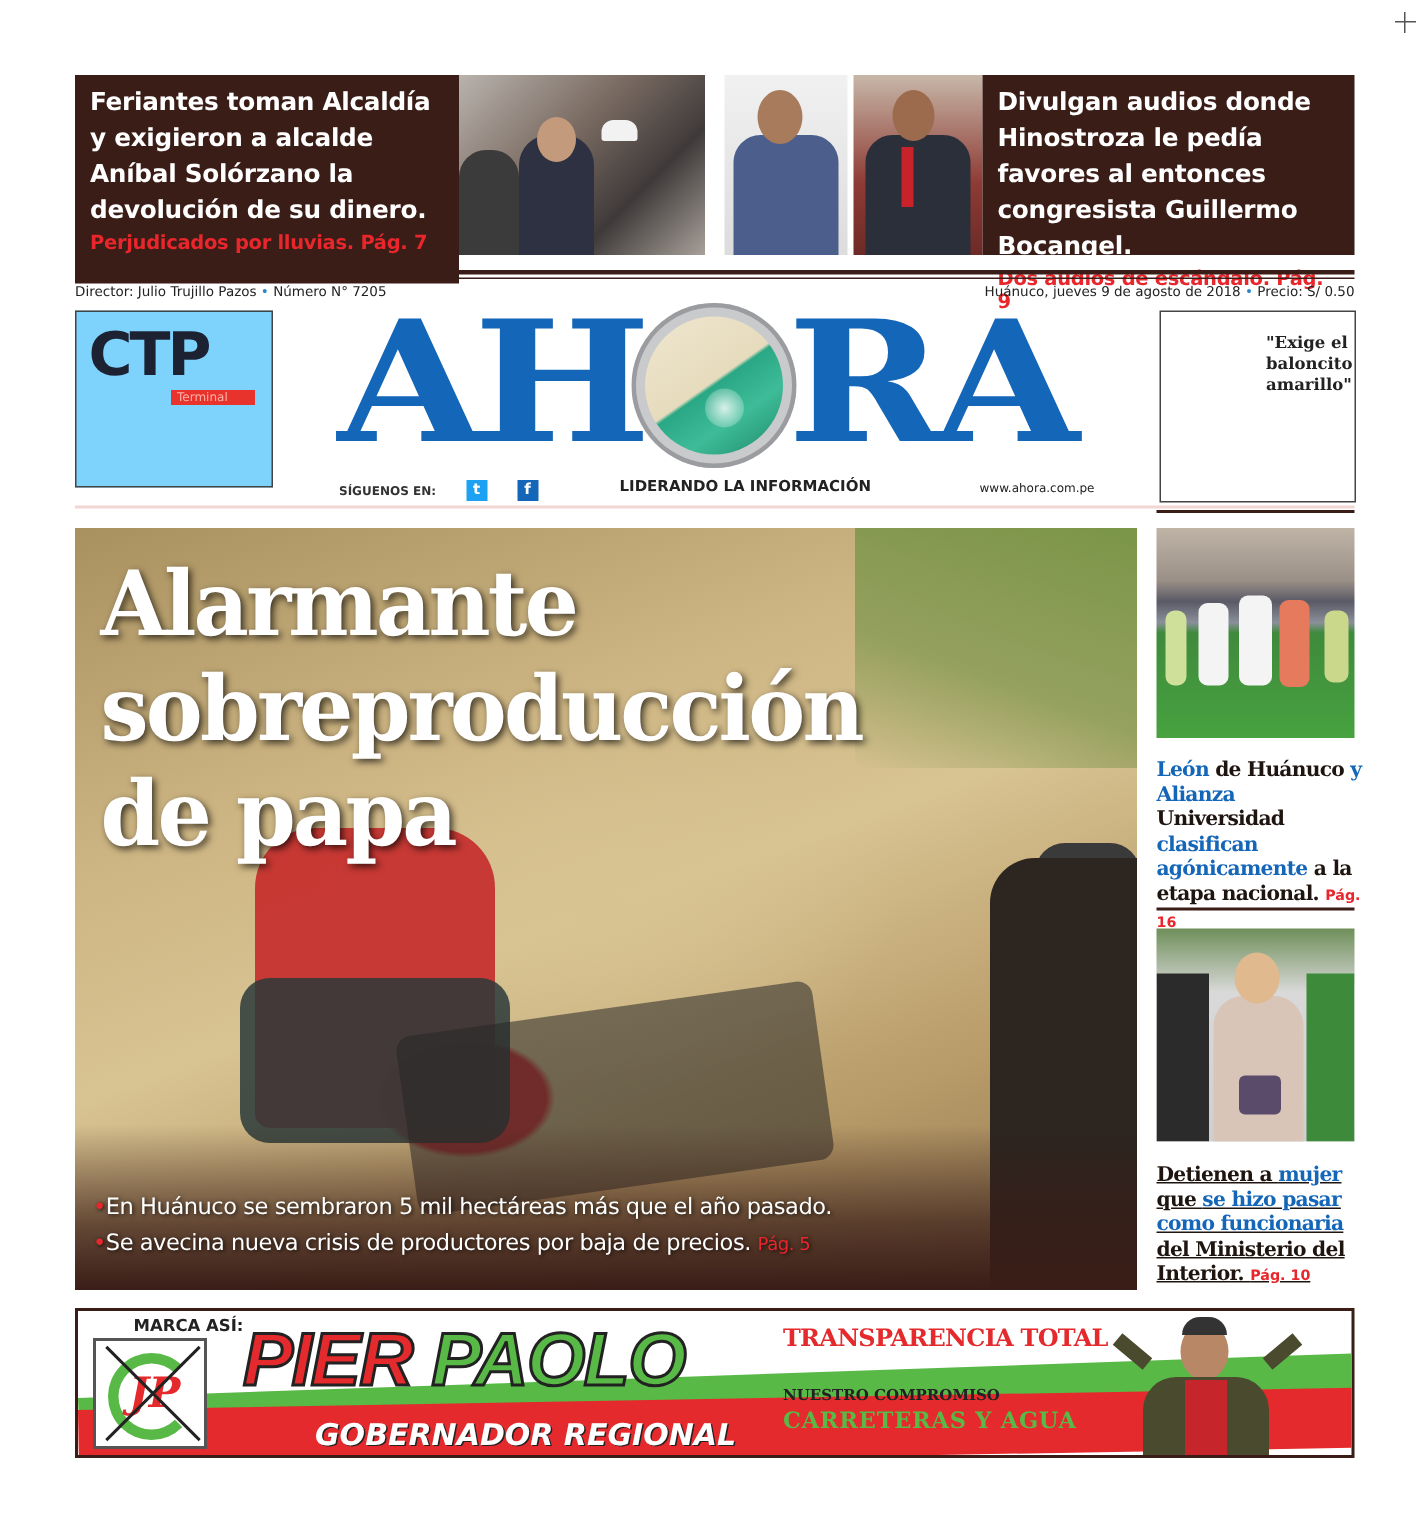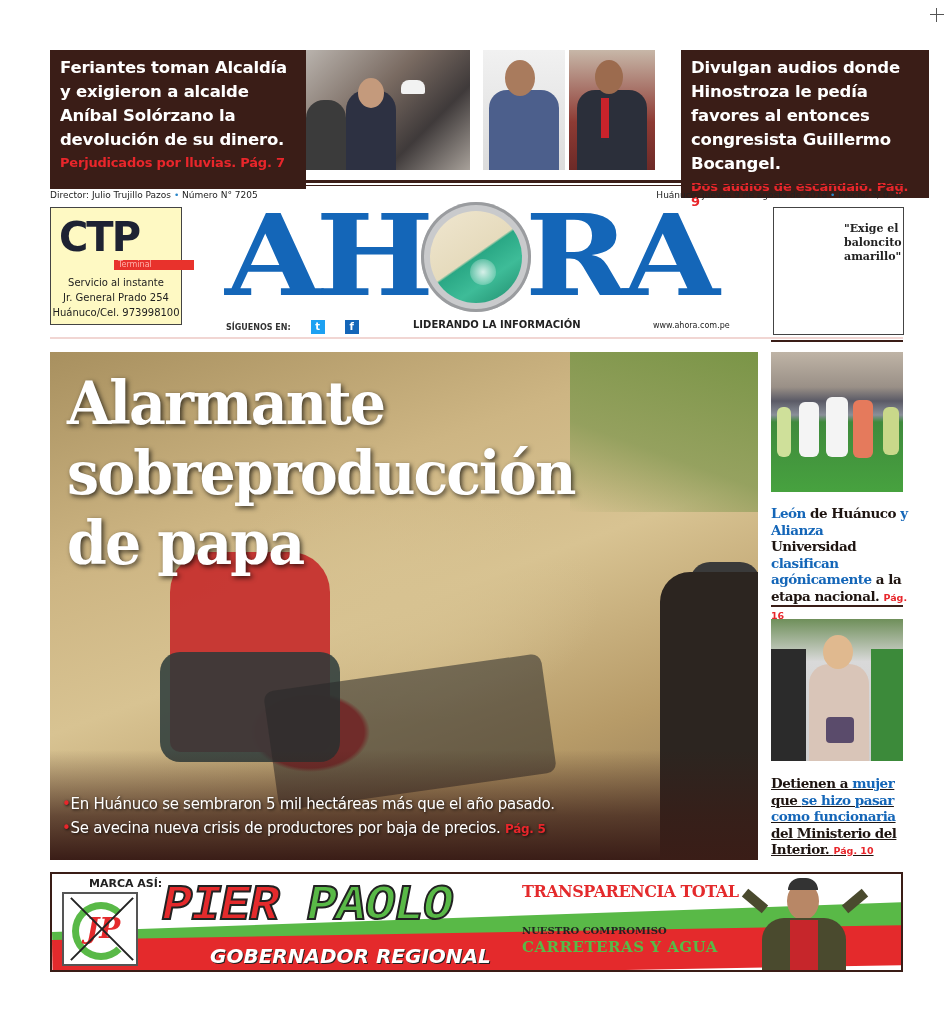--- a/index.html
+++ b/index.html
@@ -18,23 +18,23 @@
   .teaser-kicker { color: #e8262b; font-weight: bold; font-size: 13px; margin-top: 3px; letter-spacing: -0.2px; }
   .photo { position: absolute; overflow: hidden; }
 
   .rule-thick { position: absolute; left: 50px; width: 853px; height: 3px; background: #3a1d17; }
   .rule-thin { position: absolute; left: 50px; width: 853px; height: 1px; background: #3a1d17; }
 
   .meta { position: absolute; top: 190px; font-size: 9px; color: #222; }
   .meta .dot { color: #2b87c9; }
 
   
-  .ad-ctp { position: absolute; left: 50px; top: 207px; width: 132px; height: 118px; border: 1px solid #444; background: #fef9c3; }
+  .ad-ctp { position: absolute; left: 50px; top: 207px; width: 132px; height: 118px; border: 1px solid #444; background: #7dd3fc; }
   .ctp-logo { position: absolute; left: 8px; top: 6px; font-family: "DejaVu Sans", sans-serif; font-weight: bold; font-size: 40px; color: #1d2233; letter-spacing: -2px; line-height: 46px; }
-  .ctp-bar { position: absolute; left: 63px; top: 52px; width: 80px; height: 10px; background: #e8322c; color: #ffb0a8; font-size: 8px; line-height: 10px; padding-left: 4px; }
+  .ctp-bar { position: absolute; left: 63px; top: 52px; width: 56px; height: 10px; background: #e8322c; color: #ffb0a8; font-size: 8px; line-height: 10px; padding-left: 4px; }
   .ctp-lines { position: absolute; left: 0; top: 67px; width: 100%; text-align: center; font-size: 10px; line-height: 15px; color: #222; }
 
   
   .ad-fulgas { position: absolute; left: 773px; top: 207px; width: 131px; height: 128px; border: 1px solid #444; background: #fff; }
   .tank { position: absolute; left: 10px; top: 22px; width: 56px; height: 96px; }
   .tank-body { position: absolute; left: 0; top: 22px; width: 56px; height: 68px; background: #f7b234; border-radius: 18px 18px 10px 10px; }
   .tank-neck { position: absolute; left: 16px; top: 4px; width: 24px; height: 20px; border: 5px solid #f7b234; border-bottom: none; border-radius: 6px 6px 0 0; }
   .tank-foot { position: absolute; left: 8px; top: 88px; width: 40px; height: 7px; background: #f0a51e; }
   .fulgas-brand { position: absolute; left: 4px; top: 50px; font-family: "DejaVu Sans", sans-serif; font-weight: bold; font-style: italic; font-size: 13px; color: #e8262b; }
   .fulgas-sub { position: absolute; left: 18px; top: 70px; font-size: 6px; font-style: italic; color: #333; }
@@ -64,41 +64,41 @@
   .lead-grass { position: absolute; left: 520px; top: 0; width: 190px; height: 160px; background: linear-gradient(200deg, #6b8f3c, #8a9c57 60%, transparent); opacity: 0.85; }
   .lead-woman { position: absolute; left: 120px; top: 200px; width: 160px; height: 200px; background: #c52a2a; border-radius: 40px 40px 10px 10px; opacity: 0.9; }
   .lead-skirt { position: absolute; left: 110px; top: 300px; width: 180px; height: 110px; background: #2a3a3a; border-radius: 20px; opacity: 0.85; }
   .lead-sack { position: absolute; left: 220px; top: 320px; width: 280px; height: 120px; background: rgba(40,40,40,0.55); transform: rotate(-8deg); border-radius: 10px; }
   .lead-man { position: absolute; left: 610px; top: 220px; width: 98px; height: 288px; background: #2c2520; border-radius: 30px 0 0 0; }
   .lead-hat { position: absolute; left: 640px; top: 210px; width: 70px; height: 40px; background: #3a3a3a; border-radius: 20px 20px 4px 4px; }
   .lead-fade { position: absolute; left: 0; bottom: 0; width: 100%; height: 110px; background: linear-gradient(to bottom, rgba(58,29,23,0) 0%, rgba(58,29,23,0.7) 60%, #3a1d17 100%); }
   .headline { position: absolute; left: 17px; top: 16px; font-family: "DejaVu Serif", serif; font-weight: bold; font-size: 60px; line-height: 70px; color: #fff; letter-spacing: -2px; text-shadow: 2px 2px 5px rgba(0,0,0,0.7); transform: scaleX(0.95); transform-origin: left top; }
   .bullets { position: absolute; left: 12px; top: 440px; font-size: 15px; line-height: 24px; color: #fff; text-shadow: 1px 1px 3px rgba(0,0,0,0.8); letter-spacing: -0.3px; }
   .bullets .b { color: #e8262b; }
-  .bullets .pg { color: #e8262b; font-weight: bold; font-size: 12px; }
+  .bullets .pg { color: #e8262b; font-weight: normal; font-size: 12px; }
 
   
   .side-photo { position: absolute; left: 771px; width: 132px; overflow: hidden; }
   .side-text { position: absolute; left: 771px; width: 140px; font-family: "DejaVu Serif", serif; font-weight: bold; font-size: 13.5px; line-height: 16.5px; color: #1e1410; letter-spacing: -0.5px; }
   .side-text .hl { color: #1466b8; }
   .side-text .pg { color: #e8262b; font-family: "DejaVu Sans", sans-serif; font-size: 9.5px; letter-spacing: 0; }
   .side-rule { position: absolute; left: 771px; width: 132px; height: 2px; background: #3a1d17; }
 
   
   .ad-pp { position: absolute; left: 50px; top: 872px; width: 853px; height: 100px; border: 2px solid #3a1d17; background: #fff; overflow: hidden; }
   .pp-stripe-g { position: absolute; left: 0; top: 58px; width: 900px; height: 40px; background: #59b947; transform: rotate(-2deg); transform-origin: left top; }
   .pp-stripe-r { position: absolute; left: 0; top: 66px; width: 900px; height: 40px; background: #e42a2c; transform: rotate(-1deg); transform-origin: left top; }
   .pp-marca { position: absolute; left: 12px; top: 3px; font-weight: bold; font-size: 11px; color: #222; margin-left: 25px; }
   .pp-box { position: absolute; left: 10px; top: 18px; width: 76px; height: 74px; border: 2px solid #555; background: #fff; overflow: hidden; }
   .pp-box-c { position: absolute; left: 8px; top: 8px; width: 58px; height: 58px; border: 7px solid #59b947; border-right-color: transparent; border-radius: 50%; }
   .pp-box-jp { position: absolute; left: 22px; top: 18px; font-family: "DejaVu Serif", serif; font-style: italic; font-weight: bold; font-size: 28px; color: #e42a2c; }
   .pp-box-x1, .pp-box-x2 { position: absolute; left: -6px; top: 34px; width: 88px; height: 2px; background: #222; }
   .pp-box-x1 { transform: rotate(45deg); }
   .pp-box-x2 { transform: rotate(-45deg); }
-  .pp-name { position: absolute; left: 110px; top: 4px; font-family: Liberation Mono, monospace; font-weight: bold; font-style: italic; font-size: 50px; line-height: 56px; letter-spacing: -1px; -webkit-text-stroke: 2px #222; }
+  .pp-name { position: absolute; left: 110px; top: 4px; font-family: Liberation Sans, sans-serif; font-weight: bold; font-style: italic; font-size: 50px; line-height: 56px; letter-spacing: -1px; -webkit-text-stroke: 2px #222; }
   .pp-name .r { color: #e42a2c; }
   .pp-name .g { color: #59b947; }
   .pp-gob { position: absolute; left: 158px; top: 70px; font-weight: bold; font-style: italic; font-size: 20px; color: #fff; letter-spacing: 0; text-shadow: 1px 1px 0 #222; }
   .pp-transp { position: absolute; left: 470px; top: 8px; font-family: "DejaVu Serif", serif; font-weight: bold; font-size: 16px; color: #e42a2c; letter-spacing: -0.5px; }
   .pp-comp { position: absolute; left: 470px; top: 51px; font-family: "DejaVu Serif", serif; font-weight: bold; font-size: 10px; color: #222; }
   .pp-agua { position: absolute; left: 470px; top: 64px; font-family: "DejaVu Serif", serif; font-weight: bold; font-size: 15px; color: #59b947; letter-spacing: 0.5px; }
   .pp-person { position: absolute; left: 690px; top: 0; width: 150px; height: 100px; }
 </style>
 </head>
 <body>
@@ -121,21 +121,21 @@
 <div class="teaser" style="left:481px;width:422px;">
   <div class="photo" style="left:2px;top:0;width:82px;height:120px;background:linear-gradient(180deg,#f1f1f1,#dcdcdc);">
     <div style="position:absolute;left:6px;top:40px;width:70px;height:80px;background:#4c5f8c;border-radius:18px 18px 0 0;"></div>
     <div style="position:absolute;left:22px;top:10px;width:30px;height:36px;background:#a97b5d;border-radius:50%;"></div>
   </div>
   <div class="photo" style="left:88px;top:0;width:86px;height:120px;background:linear-gradient(180deg,#c7b7a8,#8e3b34 60%,#6d2a27);">
     <div style="position:absolute;left:8px;top:40px;width:70px;height:80px;background:#2b2f3a;border-radius:18px 18px 0 0;"></div>
     <div style="position:absolute;left:32px;top:48px;width:8px;height:40px;background:#c8232b;"></div>
     <div style="position:absolute;left:26px;top:10px;width:28px;height:34px;background:#9c6b4e;border-radius:50%;"></div>
   </div>
-  <div class="teaser-box" style="left:174px;top:0;width:248px;height:148px;margin-left:26px;">
+  <div class="teaser-box" style="left:174px;top:0;width:248px;height:120px;">
     <div class="teaser-title">Divulgan audios donde Hinostroza le pedía favores al entonces congresista Guillermo Bocangel.</div>
     <div class="teaser-kicker">Dos audios de escándalo. Pág. 9</div>
   </div>
 </div>
 
 <div class="rule-thick" style="top:180px;"></div>
 <div class="rule-thin" style="top:185px;"></div>
 
 <div class="meta" style="left:50px;">
   <span>Director: Julio Trujillo Pazos</span>
@@ -144,25 +144,20 @@
 </div>
 <div class="meta" style="right:49px;">
   <span>Huánuco, jueves 9 de agosto de 2018</span>
   <span class="dot">•</span>
   <span>Precio: S/ 0.50</span>
 </div>
 
 <div class="ad-ctp">
   <div class="ctp-logo">CTP</div>
   <div class="ctp-bar">Terminal</div>
-  <div class="ctp-lines">
-    <div>Servicio al instante</div>
-    <div>Jr. General Prado 254</div>
-    <div>Huánuco/Cel. 973998100</div>
-  </div>
 </div>
 
 <div class="masthead">
   <div class="mh-letters" style="left:0;top:0;">AH</div>
   <div class="mh-globe">
       <div class="mh-globe-inner"></div>
     </div>
   <div class="mh-letters" style="left:300px;top:0;">RA</div>
 </div>
 <div class="follow">

